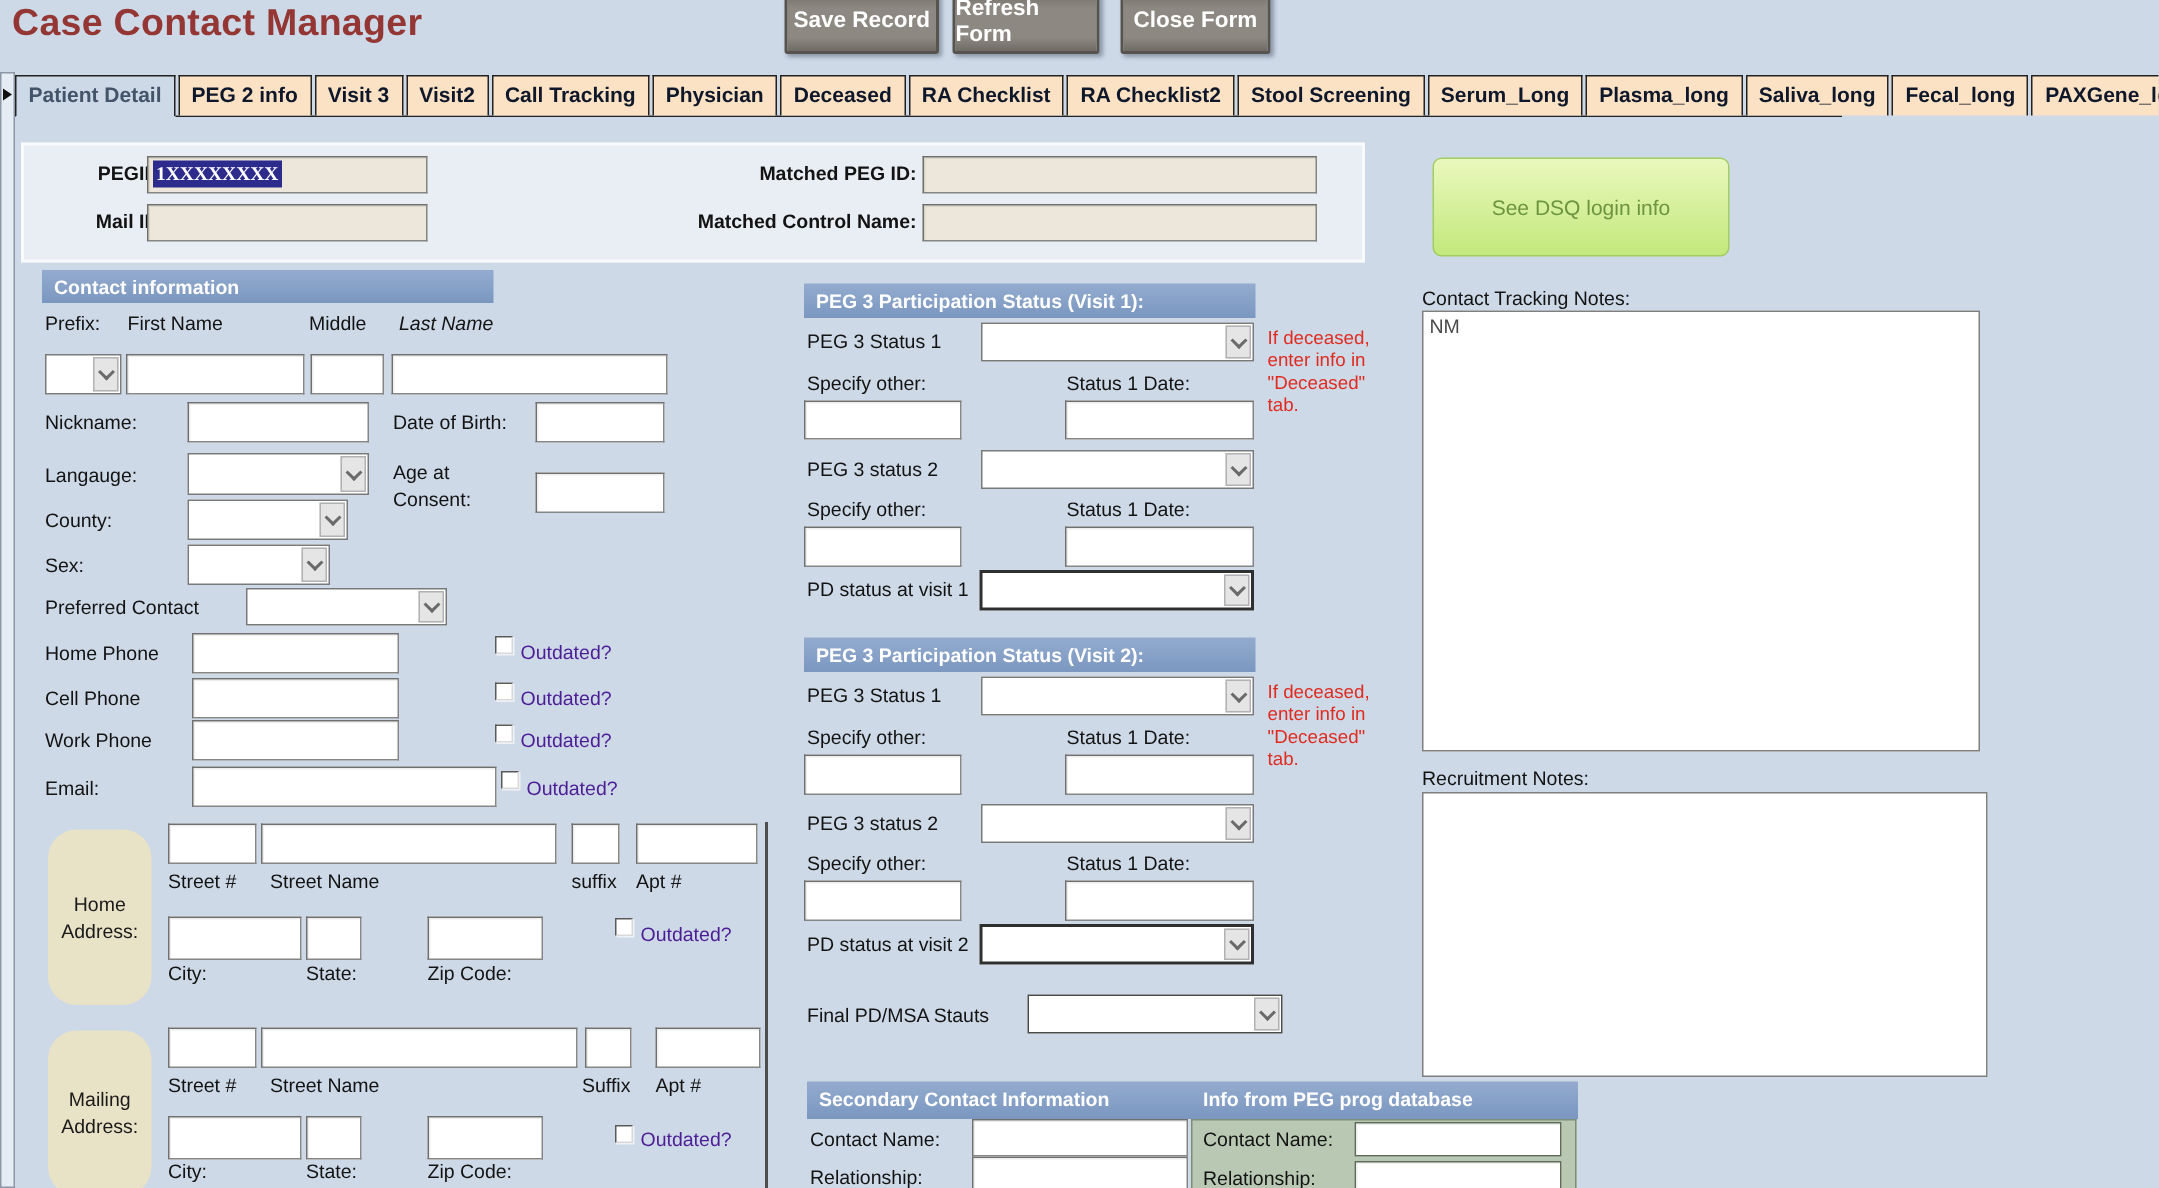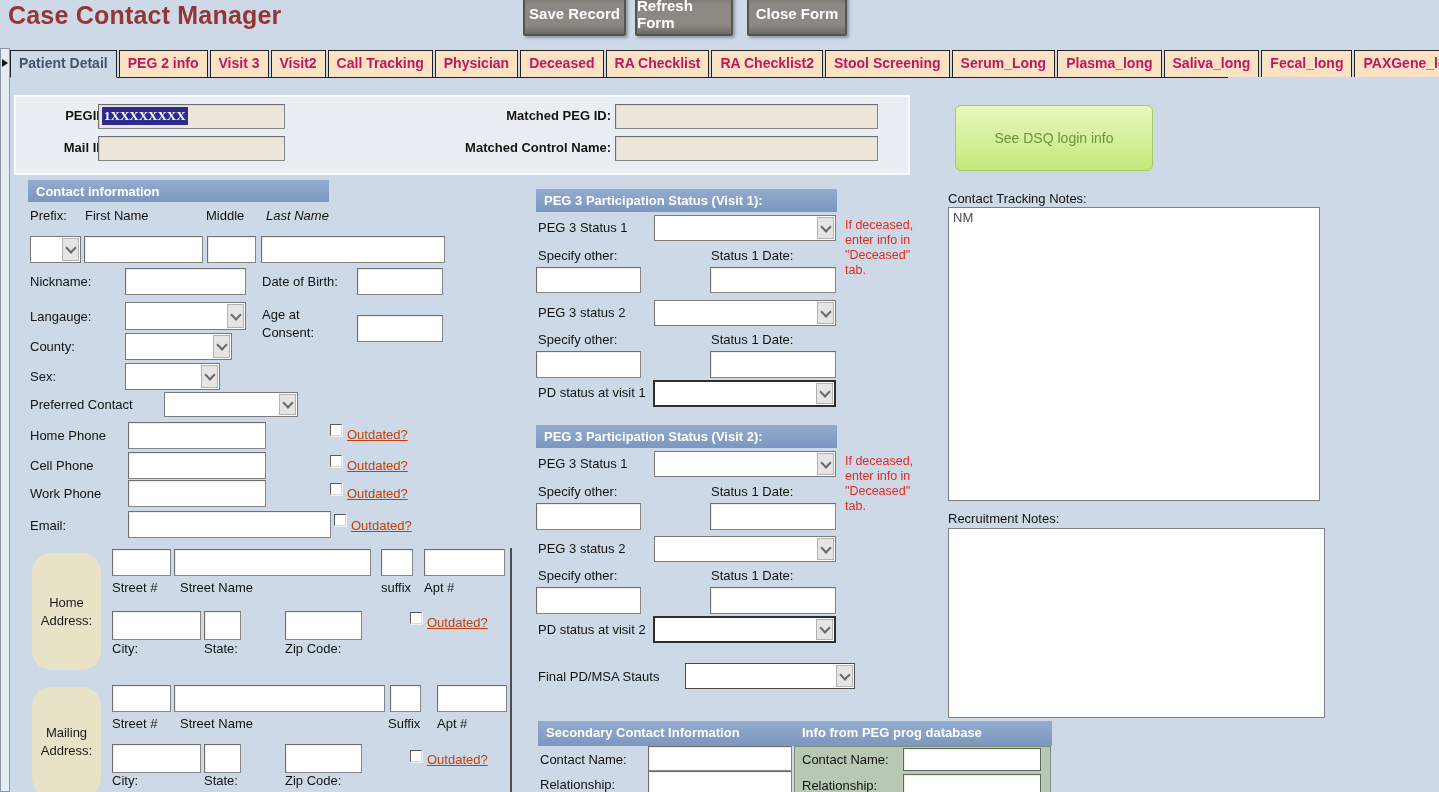--- a/index.html
+++ b/index.html
@@ -1,35 +1,35 @@
 <!DOCTYPE html>
 <html><head>
 <meta charset="utf-8">
 <style>
   * { box-sizing: border-box; margin: 0; padding: 0; }
   html,body { width:1439px; height:792px; }
   body { font-family: "Liberation Sans", sans-serif; background:#cdd9e7; }
   #root { position:relative; width:1439px; height:792px; overflow:hidden; background:#cdd9e7; }
   .L { position:absolute; font-size:13px; color:#131313; white-space:nowrap; }
   .B { font-weight:bold; }
-  .grayL { color:#c2410c;text-decoration:underline; }
+  .grayL { color:#4c1d95; }
 
   .title { position:absolute; left:8px; top:1px; font-size:25px; font-weight:bold; color:#943634; letter-spacing:0.2px; }
 
   .gbtn { position:absolute; top:-9px; height:45px; background:linear-gradient(#6e6a64,#8d8882 30%,#8d8882 78%,#6e6a64);
           border:2px solid #57544f; border-radius:2px; color:#fff; font-weight:bold; font-size:15px;
           display:flex; align-items:center; justify-content:center; box-shadow:2px 2px 3px rgba(60,70,90,.45); cursor:pointer; }
 
   .selector { position:absolute; left:0; top:48px; width:10px; height:744px; background:#e6ecf3; border:1px solid #8b97a6; }
   .selarrow { position:absolute; left:1px; top:10px; width:0; height:0; border-left:6px solid #111;
               border-top:4px solid transparent; border-bottom:4px solid transparent; }
 
   .tabstrip { position:absolute; left:10px; top:50px; width:1218px; height:28px; display:flex; align-items:flex-end;
               border-bottom:1px solid #222; }
-  .tab { height:27px; padding:4px 8px 3px; font-size:14px; font-weight:bold; color:#be185d; background:#fbe2c4;
+  .tab { height:27px; padding:4px 8px 3px; font-size:14px; font-weight:bold; color:#0f172a; background:#fbe2c4;
          border:1px solid #222; border-bottom:none; margin-right:2px; white-space:nowrap; cursor:pointer; }
   .tab.active { background:#cdd9e7; color:#44546b; height:28px; margin-bottom:-1px; border-bottom:1px solid #cdd9e7; }
 
   .idpanel { position:absolute; left:14px; top:95px; width:896px; height:80px; background:#e9eef4; border:2px solid #f8fafc; }
 
   .field, .inp { position:absolute; background:#fff; border:1px solid #868686; border-top-color:#6f6f6f; border-left-color:#6f6f6f;
                  font-family:Liberation Serif, serif; font-size:13px; padding:2px 3px; color:#222;
                  box-shadow: inset 1px 1px 0 rgba(0,0,0,0.07); }
   .beige { background:#ece7da; }
   .selval { display:inline-block; background:#2d2c8d; color:#fff; font-weight:bold; font-size:13px; padding:1px 2px; }

